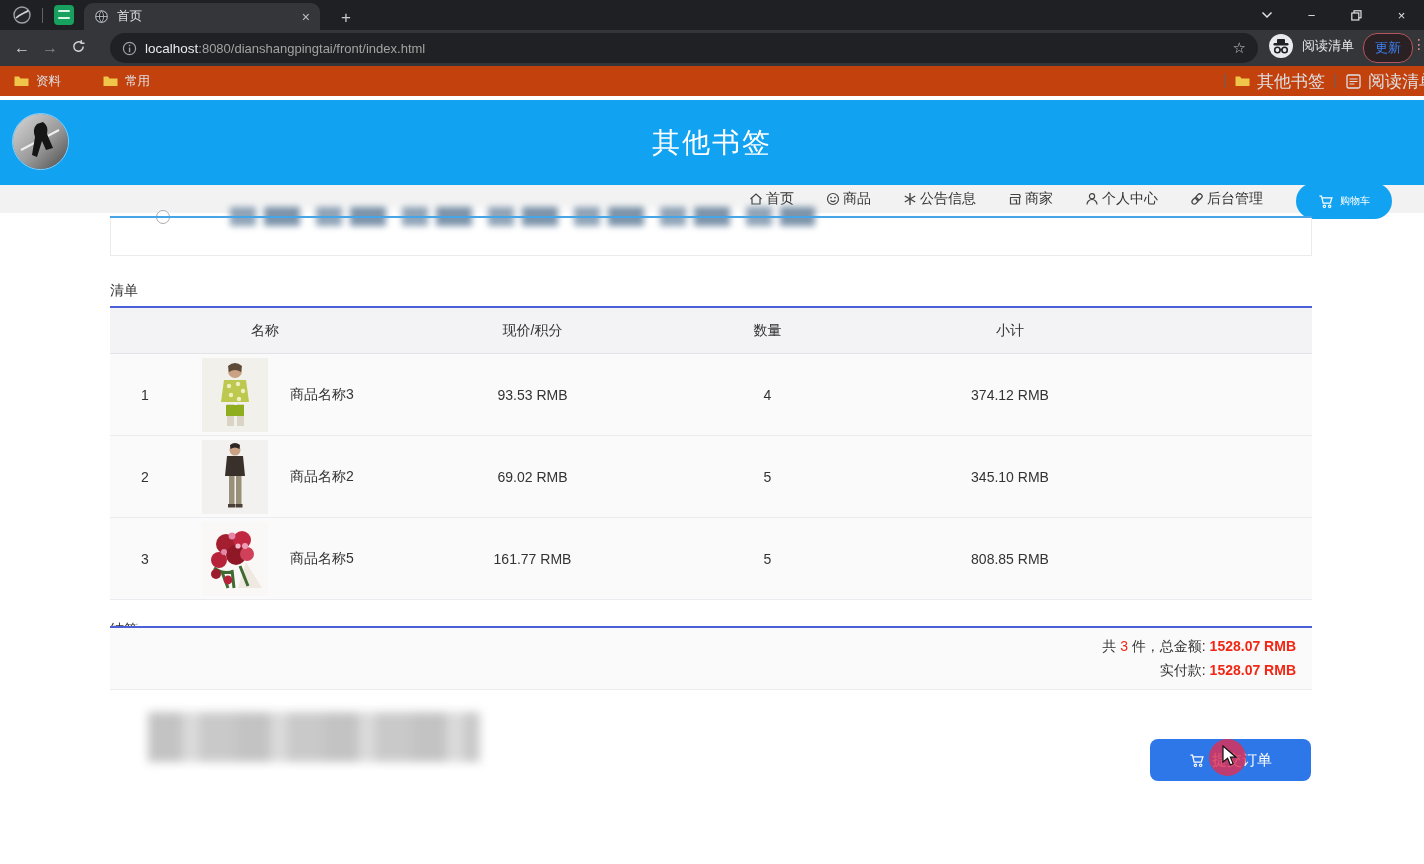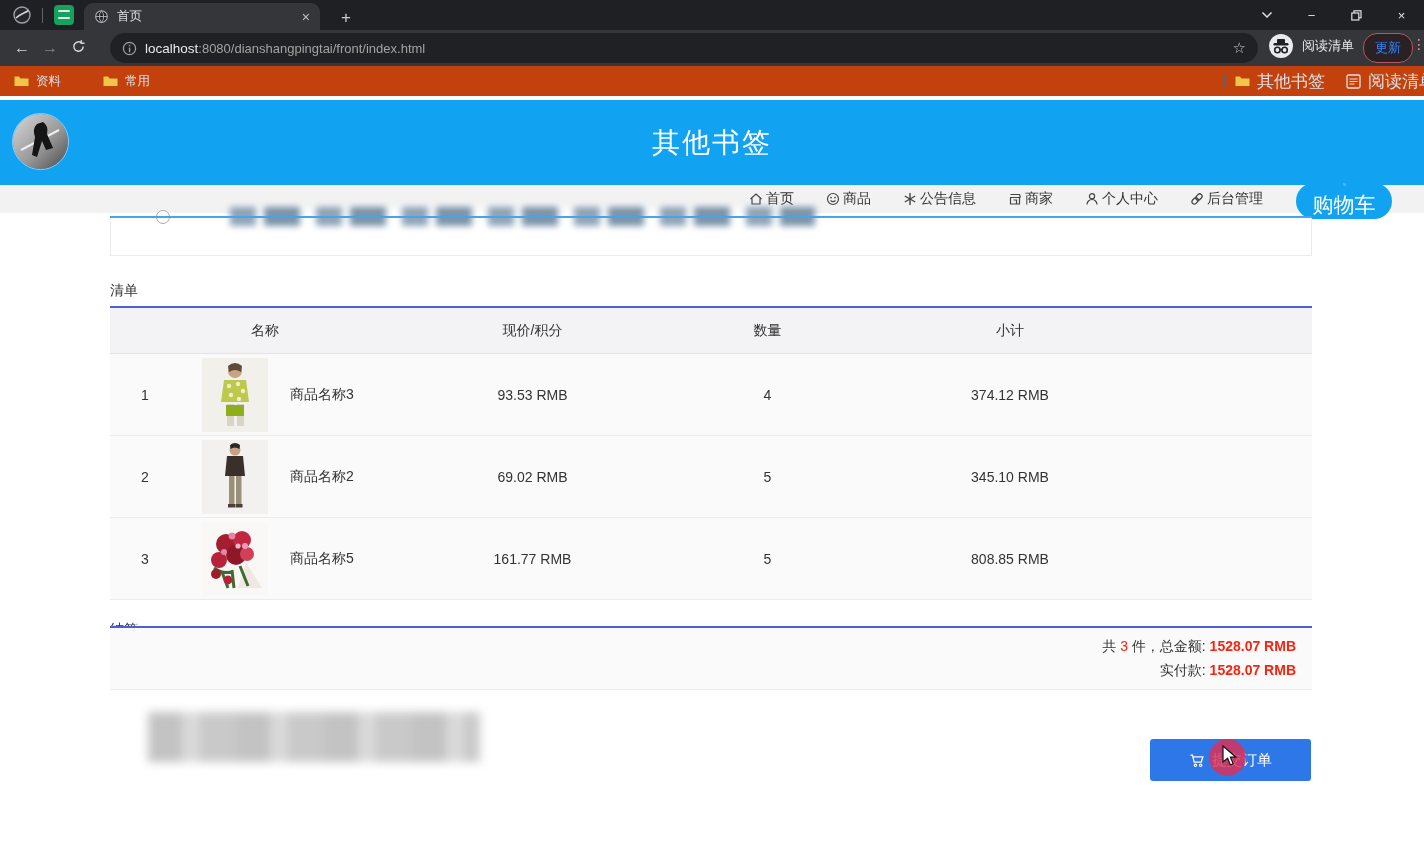--- a/index.html
+++ b/index.html
@@ -39,21 +39,21 @@
   .bm-right{position:absolute;right:0;top:66px;height:30px;display:flex;align-items:center;color:#dfe1e5;font-size:17px;}
   .vsep{width:1px;height:14px;background:#5f6368;margin:0 10px;}
   
   .sitehead{left:0;top:100px;width:1424px;height:85px;background:#12a2f2;}
   .avatar{position:absolute;left:12px;top:113px;width:55px;height:55px;border-radius:50%;overflow:hidden;border:1px solid #8fd0f5;}
   .sitetitle{position:absolute;left:0;top:124px;width:1424px;text-align:center;color:#fff;font-size:28px;letter-spacing:2px;}
   .mainnav{left:0;top:185px;width:1424px;height:28px;background:#f2f2f2;}
   .navitems{position:absolute;right:161px;top:185px;height:28px;display:flex;align-items:center;gap:32px;color:#333;font-size:14px;}
   .navitem{display:flex;align-items:center;gap:3px;cursor:default;white-space:nowrap;}
   .cartpill{position:absolute;left:1296px;top:183px;width:96px;height:36px;background:#12a2f2;border-radius:18px;
-            color:#fff;font-size:21px;display:flex;align-items:center;justify-content:center;gap:5px;flex-direction:column;}
+            color:#fff;font-size:10px;display:flex;align-items:center;justify-content:center;gap:5px;}
   
   .blueline{left:110px;top:216px;width:1202px;height:2px;background:#45a5e6;}
   .cutpanel{left:110px;top:218px;width:1202px;height:38px;border:1px solid #ebebee;border-top:none;box-sizing:border-box;background:#fff;}
   .radio{left:156px;top:210px;width:14px;height:14px;border:1.5px solid #a8aab2;border-radius:50%;background:#fff;box-sizing:border-box;}
   .cuttext{left:230px;top:207px;width:585px;height:19px;filter:blur(3px);opacity:.75;
            background:repeating-linear-gradient(90deg,#6b86a0 0 26px,#fff 26px 34px,#51708e 34px 70px,#fff 70px 86px);}
   
   .seclabel{color:#333;font-size:14px;}
   .table{left:110px;top:306px;width:1202px;border-top:2px solid #4b5fd7;box-sizing:border-box;}
   .thead{display:grid;grid-template-columns:310px 225px 245px 240px 1fr;height:45px;align-items:center;background:#f3f3f5;
@@ -62,21 +62,21 @@
         background:#fafafa;color:#333;font-size:14px;border-bottom:1px solid #ececf0;}
   .c-center{text-align:center;}
   .imgbox{width:66px;height:74px;background:#fff;margin:0 auto;display:flex;align-items:center;justify-content:center;}
   .settle{left:110px;top:626px;width:1202px;height:64px;border-top:2px solid #4b5fd7;background:#fafafa;
           border-bottom:1px solid #ececf0;box-sizing:border-box;text-align:right;padding:10px 16px 0 0;font-size:14px;color:#333;}
   .settle .ln{margin-bottom:6px;}
   .red{color:#f22613;}
   .redb{color:#f22613;font-weight:bold;}
   .watermark{left:148px;top:712px;width:332px;height:50px;filter:blur(5px);
              background:repeating-linear-gradient(90deg,#bdbdbd 0 34px,#d6d6d6 34px 52px,#c4c4c4 52px 88px);opacity:.9;}
-  .submitbtn{left:1150px;top:739px;width:161px;height:42px;background:#2e77e8;border-radius:3px;color:#fff;
+  .submitbtn{left:1150px;top:739px;width:161px;height:42px;background:#2e77e8;border-radius:8px;color:#fff;
              font-size:15px;display:flex;align-items:center;justify-content:center;gap:6px;}
   .clickring{left:1209px;top:739px;width:37px;height:37px;border-radius:50%;background:rgba(222,48,84,.82);}
   .cursor{left:1222px;top:745px;}
 </style>
 </head>
 <body>
 
 <div class="abs tabstrip">
   <svg class="corner-logo" viewBox="0 0 20 20">
     <circle cx="10" cy="10" r="8" fill="#26272a" stroke="#9aa0a6" stroke-width="1.4"></circle>

